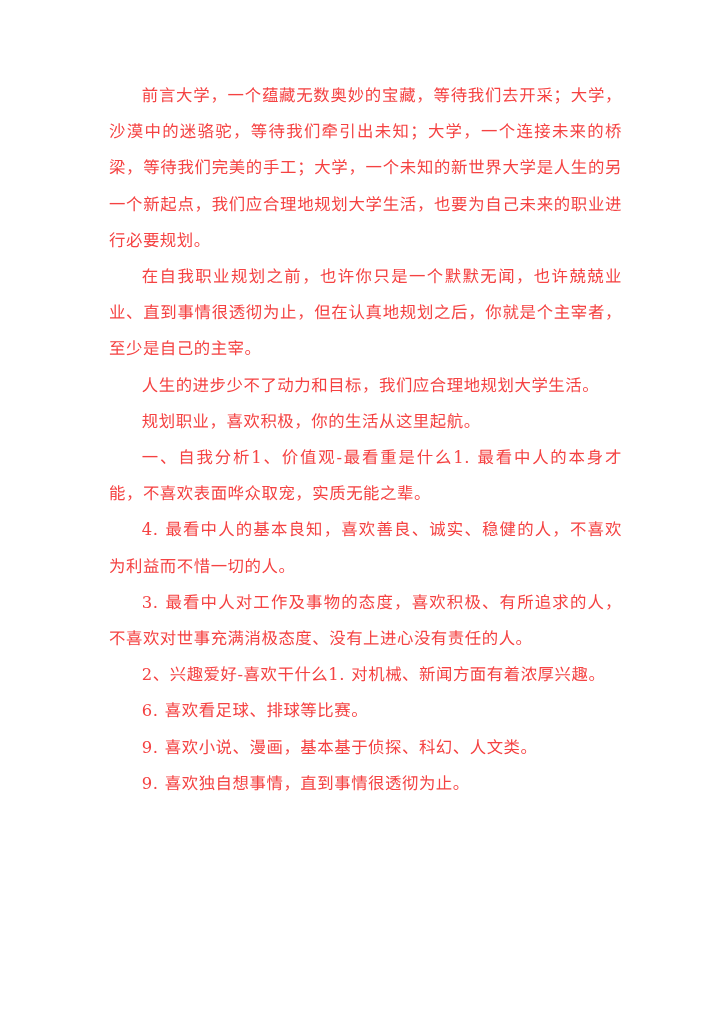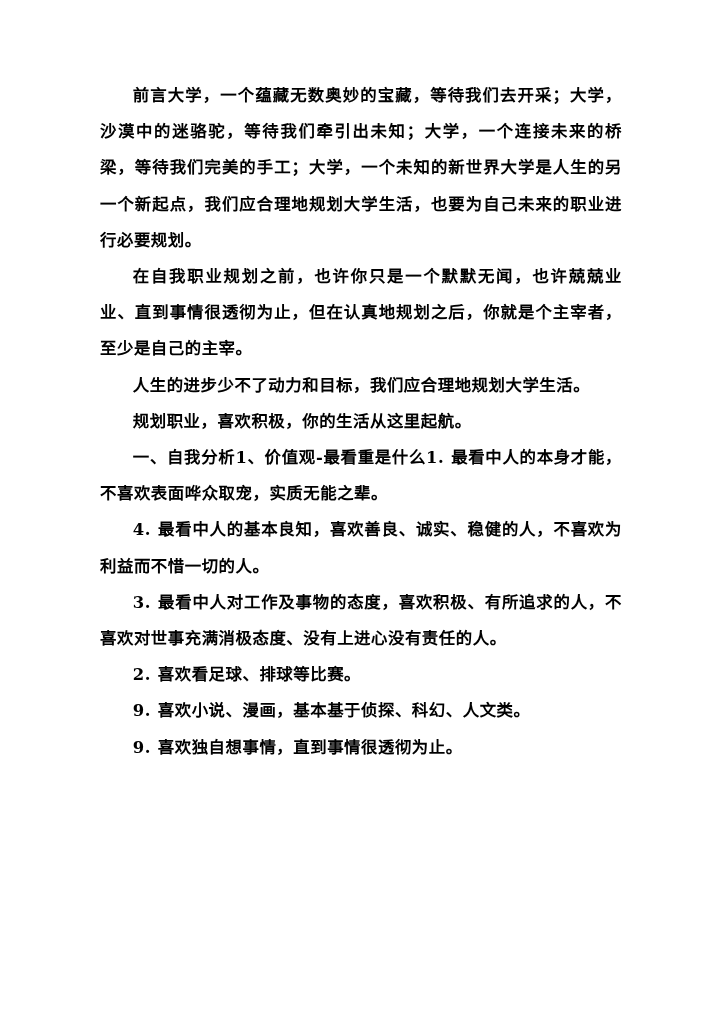--- a/index.html
+++ b/index.html
@@ -19,30 +19,30 @@
     overflow: hidden;
     box-sizing: border-box;
   }
   .doc-body {
     position: absolute;
     left: 100px;
     top: 78px;
     width: 522px;
   }
   .para {
-    margin: 0 0 0 0;
+    margin: 0 0 0 9px;
     font-size: 16.4px;
     line-height: 36.2px;
-    color: #000000;
+    color: #ef4444;
     text-align: justify;
     text-justify: inter-ideograph;
     letter-spacing: 0.55px;
     word-spacing: 0.5px;
     text-indent: 2em;
-    font-weight: 700;
+    font-weight: 400;
     
     -webkit-font-smoothing: antialiased;
   }
   .para:last-child {
     margin-bottom: 0;
   }
   
   .doc-body {
     filter: contrast(1.04) brightness(1.005);
   }
@@ -61,21 +61,22 @@
     <p class="para">人生的进步少不了动力和目标，我们应合理地规划大学生活。</p>
 
     <p class="para">规划职业，喜欢积极，你的生活从这里起航。</p>
 
     <p class="para">一、自我分析1、价值观-最看重是什么1. 最看中人的本身才能，不喜欢表面哗众取宠，实质无能之辈。</p>
 
     <p class="para">4. 最看中人的基本良知，喜欢善良、诚实、稳健的人，不喜欢为利益而不惜一切的人。</p>
 
     <p class="para">3. 最看中人对工作及事物的态度，喜欢积极、有所追求的人，不喜欢对世事充满消极态度、没有上进心没有责任的人。</p>
 
+    <p class="para">2、兴趣爱好-喜欢干什么1. 对机械、新闻方面有着浓厚兴趣。</p>
 
-    <p class="para">2. 喜欢看足球、排球等比赛。</p>
+    <p class="para">6. 喜欢看足球、排球等比赛。</p>
 
     <p class="para">9. 喜欢小说、漫画，基本基于侦探、科幻、人文类。</p>
 
     <p class="para">9. 喜欢独自想事情，直到事情很透彻为止。</p>
 
   </div>
 </div>
 
 </body></html>

